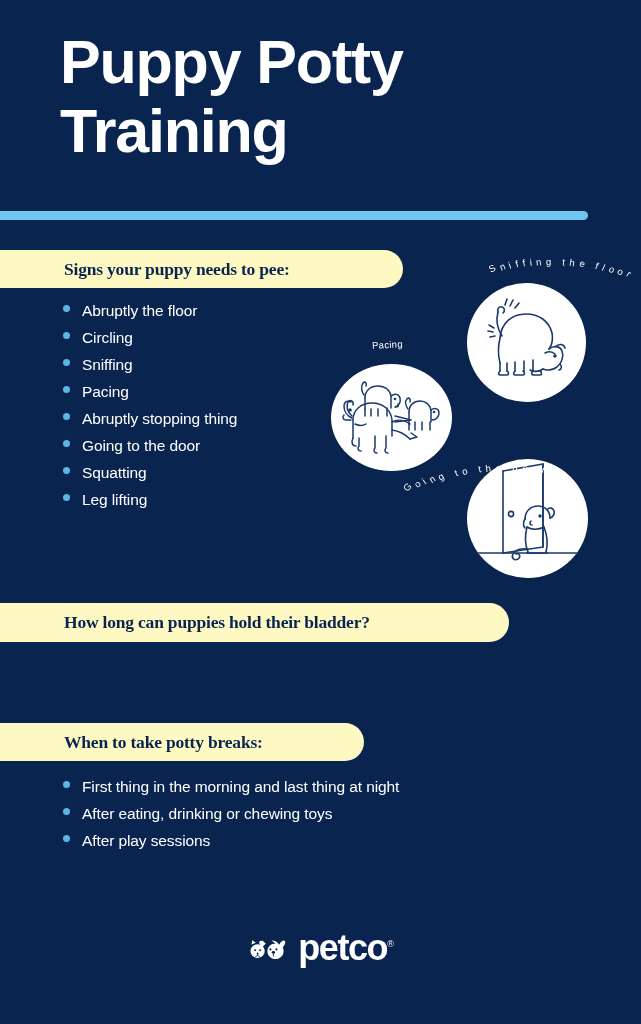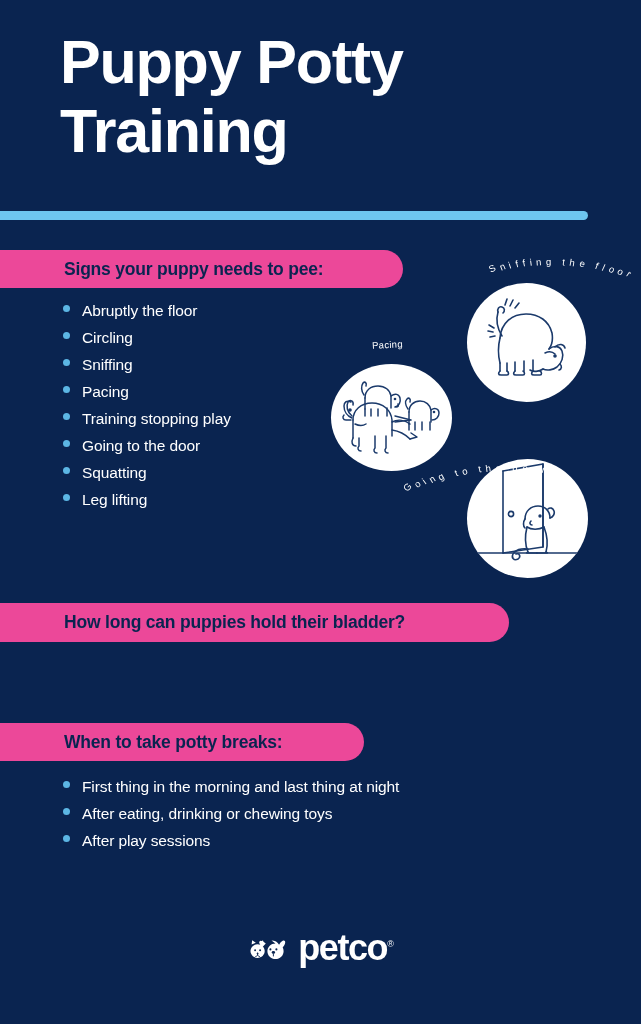--- a/index.html
+++ b/index.html
@@ -42,25 +42,26 @@
     width: 588px;
     height: 9px;
     background: #6ec6f0;
     border-radius: 0 5px 5px 0;
   }
 
   
   .pill {
     position: absolute;
     left: 0;
-    background: #ec4899;
+    background: #fef9c3;
     border-radius: 0 40px 40px 0;
     display: flex;
     align-items: center;
     box-sizing: border-box;
+    font-family: Liberation Serif, serif;
   }
   .pill-text {
     color: #0a2450;
     font-weight: 700;
     font-size: 17.5px;
     letter-spacing: -0.2px;
     padding-left: 64px;
     white-space: nowrap;
   }
   #pill-1 { top: 250px; height: 38px; width: 403px; }
@@ -181,21 +182,21 @@
     <li class="bullet-item">
       <span class="bullet-dot"></span>
       <span>Sniffing</span>
     </li>
     <li class="bullet-item">
       <span class="bullet-dot"></span>
       <span>Pacing</span>
     </li>
     <li class="bullet-item">
       <span class="bullet-dot"></span>
-      <span>Training stopping play</span>
+      <span>Abruptly stopping thing</span>
     </li>
     <li class="bullet-item">
       <span class="bullet-dot"></span>
       <span>Going to the door</span>
     </li>
     <li class="bullet-item">
       <span class="bullet-dot"></span>
       <span>Squatting</span>
     </li>
     <li class="bullet-item">

